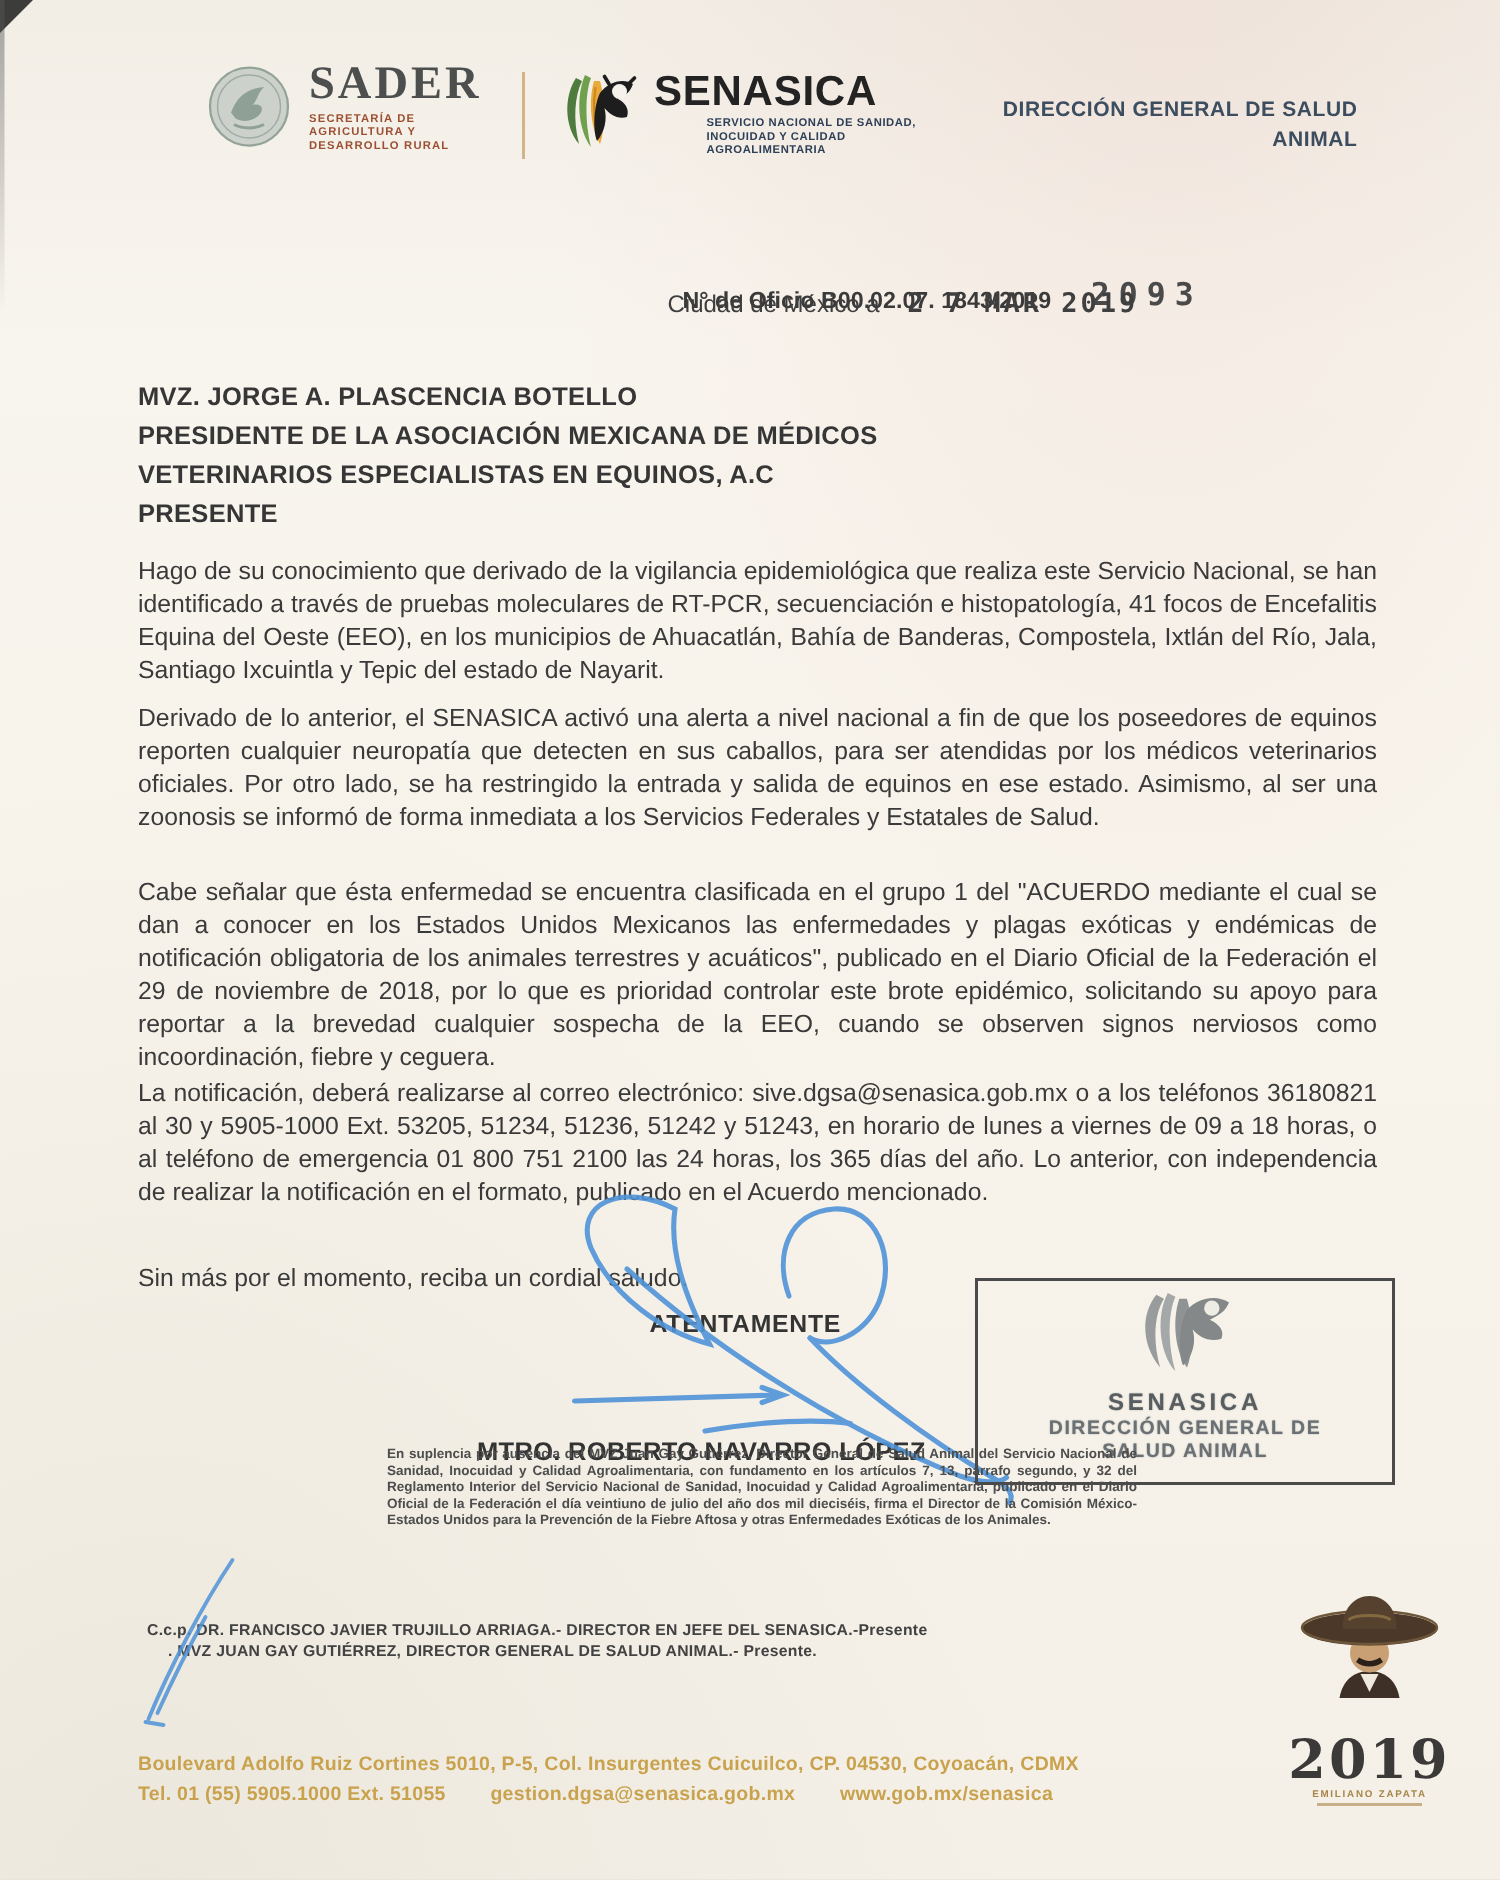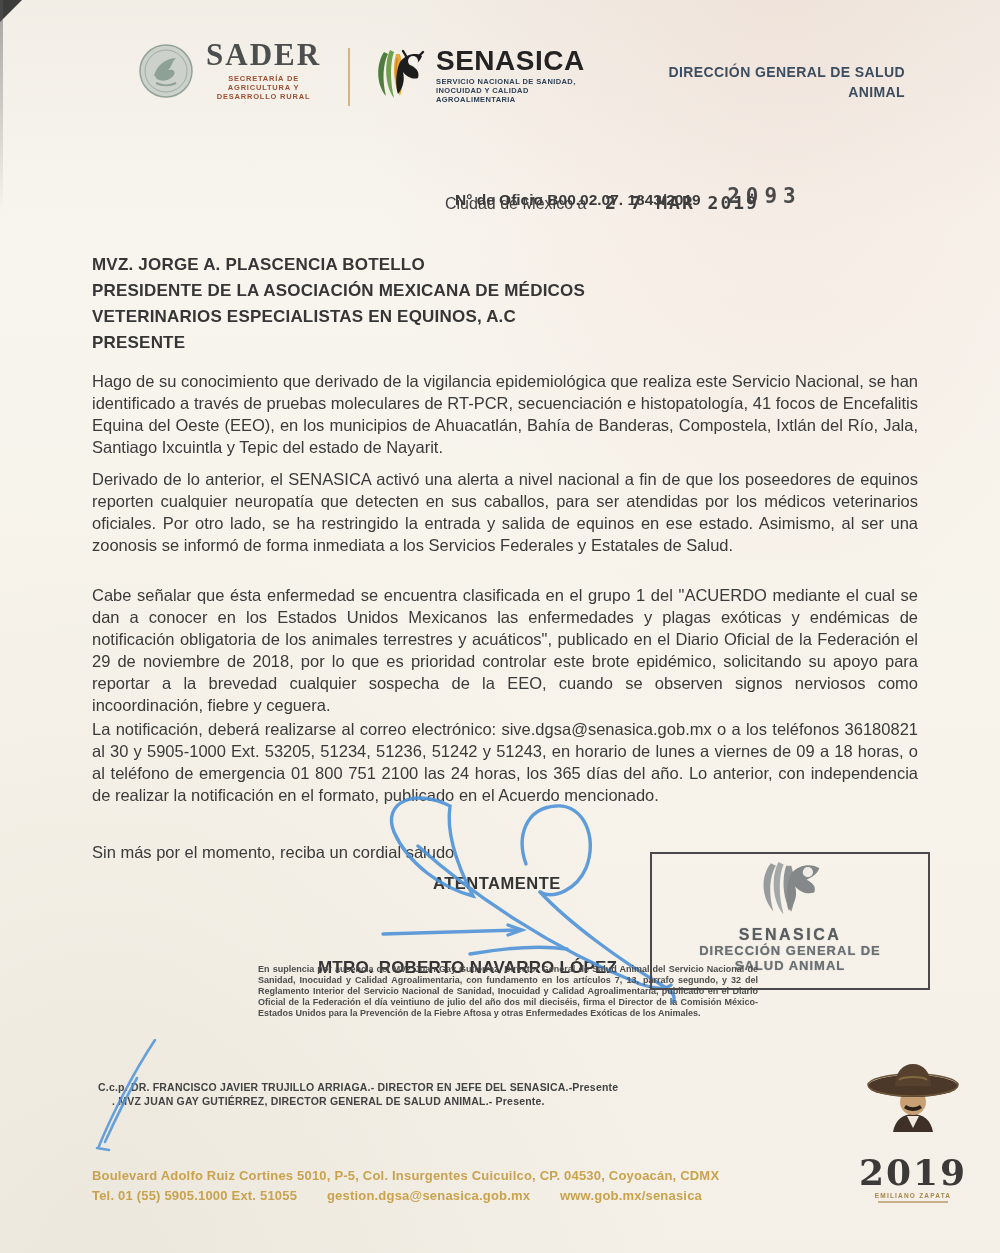--- a/index.html
+++ b/index.html
@@ -13,28 +13,28 @@
       radial-gradient(ellipse at 10% 100%, rgba(180,170,150,0.12), transparent 45%),
       linear-gradient(180deg,#f2eee6 0%,#f8f5ee 18%,#f7f3ea 60%,#f4f0e7 100%);
     font-family:"Liberation Sans", sans-serif;
     color:#343434;
   }
   
   .corner-artifact{position:absolute;left:0;top:0;width:22px;height:22px;background:#1c1c1c;clip-path:polygon(0 0,100% 0,0 100%);opacity:.85;}
   .edge-artifact{position:absolute;left:0;top:0;width:3px;height:210px;background:linear-gradient(180deg,#555,rgba(90,90,90,0));opacity:.5;}
 
   
-  .hdr-sader{position:absolute;left:138px;top:40px;display:flex;align-items:center;gap:12px;text-align:center;}
+  .hdr-sader{position:absolute;left:138px;top:40px;display:flex;align-items:center;gap:12px;}
   .seal{width:56px;height:56px;}
   .sader-text .wordmark{font-family:"Liberation Serif", serif;font-weight:bold;font-size:31px;letter-spacing:2px;color:#4c4f4e;line-height:30px;}
   .sader-text .sub{margin-top:4px;font-size:7.5px;font-weight:bold;letter-spacing:.8px;color:#9c4f33;line-height:9px;white-space:pre-line;}
   .hdr-divider{position:absolute;left:348px;top:48px;width:2px;height:58px;background:#c9a472;opacity:.8;}
   .hdr-senasica{position:absolute;left:370px;top:44px;display:flex;align-items:center;gap:8px;}
   .senasica-text .wordmark{font-weight:bold;font-size:28px;letter-spacing:.5px;color:#232323;line-height:28px;}
-  .senasica-text .sub{margin-top:2px;font-size:7.5px;font-weight:bold;letter-spacing:.4px;color:#2e4057;line-height:9px;white-space:pre-line;}
+  .senasica-text .sub{margin-top:2px;font-size:7.5px;font-weight:bold;letter-spacing:.4px;color:#2e4057;line-height:9px;white-space:pre-line;margin-left:35px;}
   .hdr-direccion{position:absolute;left:655px;top:62px;width:250px;text-align:right;font-size:14px;font-weight:bold;letter-spacing:.4px;color:#3c4d60;line-height:20px;}
 
   
   .oficio-line{position:absolute;left:455px;top:146px;white-space:nowrap;}
   .oficio-label{font-weight:bold;font-size:15.5px;color:#3a3a3a;}
   .stamp-number{display:inline-block;margin-left:22px;font-family:"DejaVu Sans Mono", monospace;font-weight:bold;font-size:21px;letter-spacing:6px;color:#4a4a4a;transform:translateY(-2px);margin-top:40px;}
   .date-line{position:absolute;left:445px;top:192px;white-space:nowrap;}
   .date-label{font-size:16px;color:#3e3e3e;}
   .stamp-date{display:inline-block;margin-left:14px;font-family:"DejaVu Sans Mono", monospace;font-weight:bold;font-size:18px;letter-spacing:2px;color:#3f3f3f;}
 

